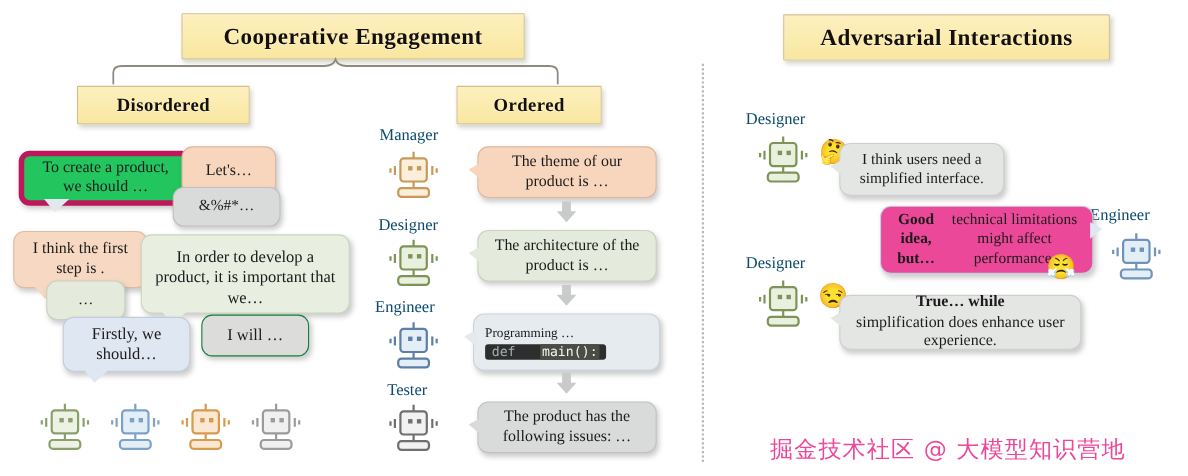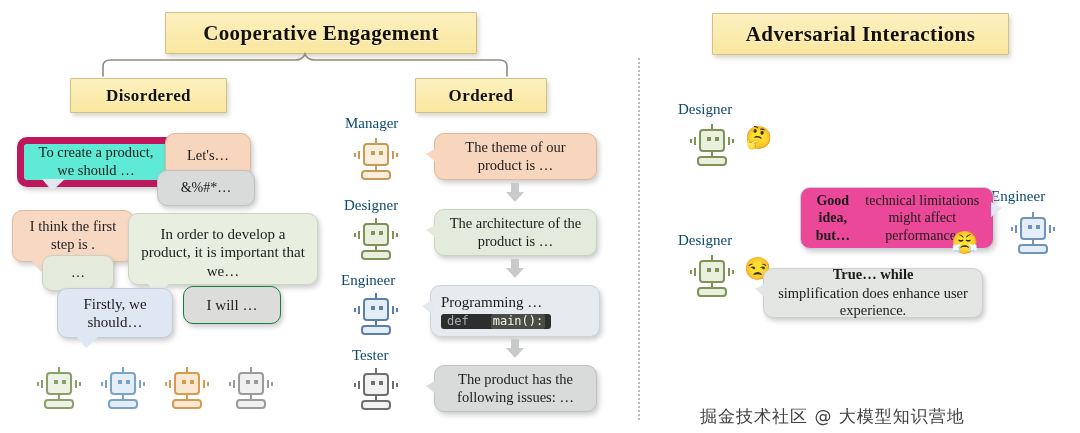--- a/index.html
+++ b/index.html
@@ -32,21 +32,21 @@
     position:absolute;
     border-radius:10px;
     box-shadow:2px 3px 5px rgba(90,90,90,.3);
     display:flex;align-items:center;justify-content:center;
     text-align:center;
     color:#1b1b1b;
     line-height:1.22;
     padding:4px 7px;
     box-sizing:border-box;
   }
-  .b-blue  {background:#5eead4;border:7px solid #be185d;}
+  .b-blue  {background:#22c55e;border:5px solid #be185d;}
   .b-blue2 {background:#dfe7f2;border:1px solid #c3ccda;}
   .b-org   {background:#f8d6bd;border:1px solid #e0b79a;}
   .b-org2  {background:#f7d9c3;border:1px solid #e2bb9f;}
   .b-gray  {background:#d9dada;border:1px solid #c0c1c1;}
   .b-gray2 {background:#dcdcda;border:1px solid #15803d;margin-left:16px;}
   .b-green {background:#e8eee0;border:1px solid #ccd5c0;align-items:flex-end;}
   .b-green2{background:#e4ebdc;border:1px solid #c9d2bd;}
 
   
   .tail-left:after{
@@ -76,23 +76,23 @@
     font-family:"Liberation Serif",serif;
     white-space:nowrap;
   }
 
   .divider{
     position:absolute;left:638px;top:58px;width:0;height:362px;
     border-left:2px dotted #b9b9b9;
   }
 
   .watermark{
-    position:absolute;left:700px;top:405px;
+    position:absolute;left:700px;top:394px;
     font-family:"DejaVu Sans",sans-serif;
-    font-size:17px;color:#404040;white-space:nowrap;
+    font-size:21px;color:#ec4899;white-space:nowrap;
     letter-spacing:1px;
   }
 
   .code-line{
     background:#2d2f2f;border-radius:3px;
     font-family:"DejaVu Sans Mono",monospace;
     font-size:12px;padding:0 6px;white-space:nowrap;
     display:flex;gap:22px;align-items:center;
   }
   .code-kw{color:#a9adad;}
@@ -285,21 +285,21 @@
       <rect x="29" y="17" width="4" height="4" fill="#5b7fa6" stroke="none"></rect>
       <line x1="9" y1="17" x2="9" y2="25"></line>
         <line x1="5" y1="19" x2="5" y2="23"></line>
       <line x1="43" y1="17" x2="43" y2="25"></line>
         <line x1="47" y1="19" x2="47" y2="23"></line>
       <line x1="26" y1="31" x2="26" y2="37"></line>
       <rect x="12" y="37" width="28" height="8" rx="3" fill="#e4eef6"></rect>
     </g>
   </svg>
   <div class="bubble tail-left" style="--tc:#e4e9ee;left:430px;top:285px;width:170px;height:52px;background:#e6ebef;border:1px solid #ccd4da;flex-direction:column;align-items:flex-start;justify-content:center;gap:3px;padding-left:10px;">
-    <span class="txt" style="font-size:15px;">Programming …</span>
+    <span class="txt" style="font-size:12px;">Programming …</span>
     <span class="code-line">
       <span class="code-kw">def</span>
       <span class="code-fn">main():</span>
     </span>
   </div>
 
   <div class="arrow-down" style="left:506px;top:339px;">
     <span class="shaft"></span>
       <span class="head"></span>
   </div>
@@ -342,20 +342,23 @@
       <rect x="29" y="17" width="4" height="4" fill="#7d9455" stroke="none"></rect>
       <line x1="9" y1="17" x2="9" y2="25"></line>
         <line x1="5" y1="19" x2="5" y2="23"></line>
       <line x1="43" y1="17" x2="43" y2="25"></line>
         <line x1="47" y1="19" x2="47" y2="23"></line>
       <line x1="26" y1="31" x2="26" y2="37"></line>
       <rect x="12" y="37" width="28" height="8" rx="3" fill="#eaf0e0"></rect>
     </g>
   </svg>
   <span class="emoji" style="left:745px;top:127px;">🤔</span>
+  <div class="bubble tail-left" style="--tc:#e4e6e4;left:763px;top:130px;width:150px;height:48px;background:#e4e6e4;border:1px solid #cdcfcd;font-size:14px;">
+    <span class="txt">I think users need a simplified interface.</span>
+  </div>
 
   <div class="role-label" style="left:991px;top:188px;">
     <span class="txt">Engineer</span>
   </div>
   <svg style="position:absolute;left:1007px;top:208px;width:52px;height:48px;" viewBox="0 0 52 48">
     <g fill="none" stroke="#6f93bb" stroke-width="2">
       <line x1="26" y1="4" x2="26" y2="10"></line>
       <rect x="14" y="10" width="24" height="21" rx="3" fill="#e4eef6"></rect>
       <rect x="21" y="17" width="4" height="4" fill="#6f93bb" stroke="none"></rect>
       <rect x="29" y="17" width="4" height="4" fill="#6f93bb" stroke="none"></rect>

